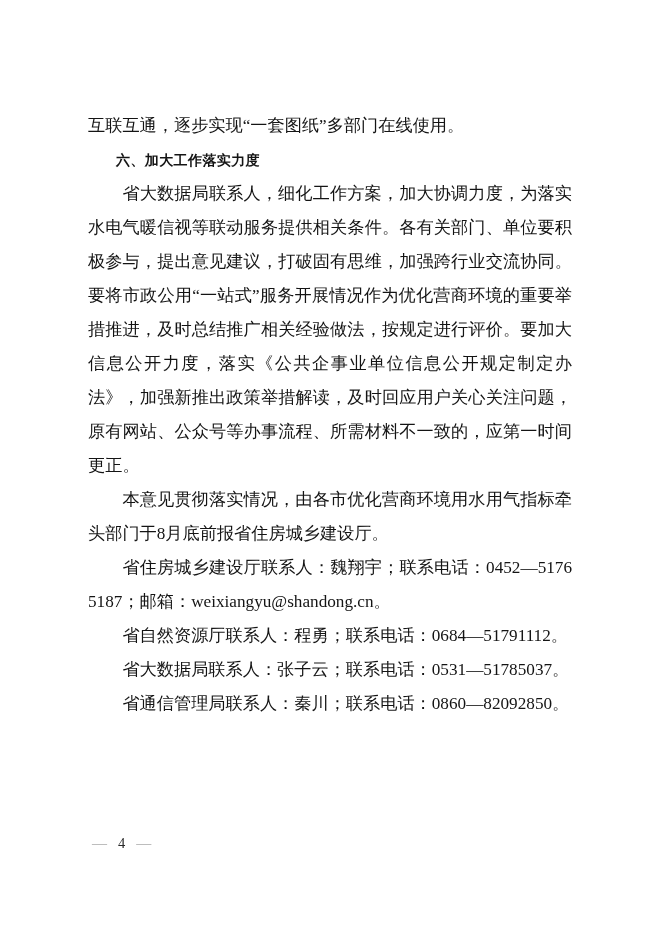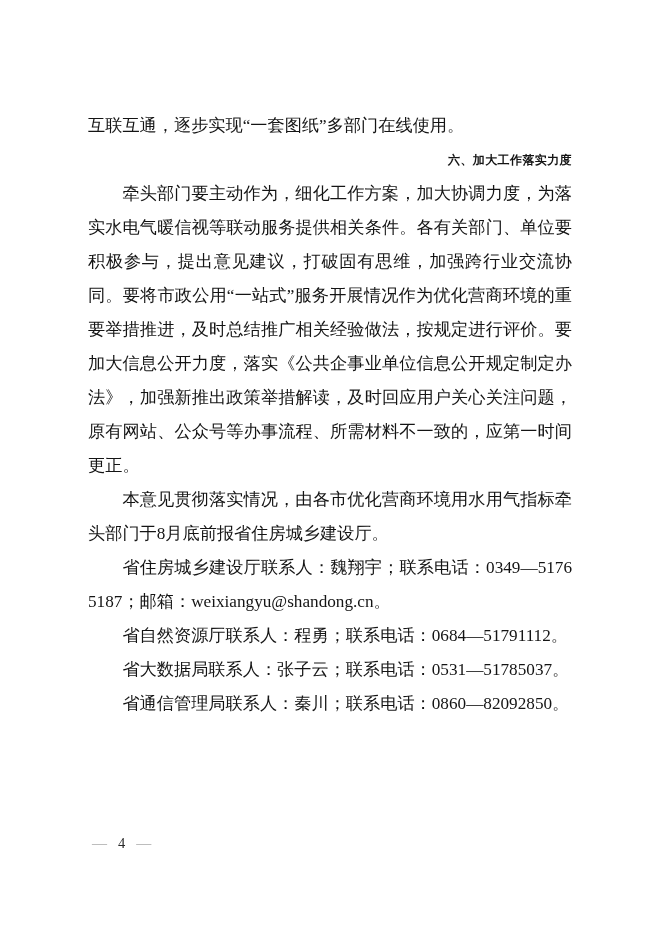--- a/index.html
+++ b/index.html
@@ -29,24 +29,24 @@
     text-align: justify;
     text-justify: inter-character;
     word-break: break-all;
   }
   .content p.indent {
     text-indent: 2em;
   }
   .content p.heading {
     font-family: "Liberation Sans", "DejaVu Sans", sans-serif;
     font-weight: 700;
-    font-size: 12px;
+    font-size: 14px;
     letter-spacing: 0.4px;
     text-indent: 2em;
-    text-align: right;
+    text-align: left;
   }
   .footer {
     position: absolute;
     left: 92px;
     top: 834px;
     font-size: 15px;
     line-height: 18px;
     color: #2a2a2a;
     display: flex;
     align-items: center;
@@ -61,23 +61,23 @@
     font-size: 14.5px;
   }
 </style>
 </head>
 <body>
 
 <div class="page">
   <div class="content">
     <p class="body">互联互通，逐步实现“一套图纸”多部门在线使用。</p>
     <p class="heading">六、加大工作落实力度</p>
-    <p class="body indent">牵头部门要主动作为，细化工作方案，加大协调力度，为落实水电气暖信视等联动服务提供相关条件。各有关部门、单位要积极参与，提出意见建议，打破固有思维，加强跨行业交流协同。要将市政公用“一站式”服务开展情况作为优化营商环境的重要举措推进，及时总结推广相关经验做法，按规定进行评价。要加大信息公开力度，落实《公共企事业单位信息公开规定制定办法》，加强新推出政策举措解读，及时回应用户关心关注问题，原有网站、公众号等办事流程、所需材料不一致的，应第一时间更正。</p>
+    <p class="body indent">省大数据局联系人，细化工作方案，加大协调力度，为落实水电气暖信视等联动服务提供相关条件。各有关部门、单位要积极参与，提出意见建议，打破固有思维，加强跨行业交流协同。要将市政公用“一站式”服务开展情况作为优化营商环境的重要举措推进，及时总结推广相关经验做法，按规定进行评价。要加大信息公开力度，落实《公共企事业单位信息公开规定制定办法》，加强新推出政策举措解读，及时回应用户关心关注问题，原有网站、公众号等办事流程、所需材料不一致的，应第一时间更正。</p>
     <p class="body indent">本意见贯彻落实情况，由各市优化营商环境用水用气指标牵头部门于8月底前报省住房城乡建设厅。</p>
-    <p class="body indent">省住房城乡建设厅联系人：魏翔宇；联系电话：0349—51765187；邮箱：weixiangyu@shandong.cn。</p>
+    <p class="body indent">省住房城乡建设厅联系人：魏翔宇；联系电话：0452—51765187；邮箱：weixiangyu@shandong.cn。</p>
     <p class="body indent">省自然资源厅联系人：程勇；联系电话：0684—51791112。</p>
     <p class="body indent">省大数据局联系人：张子云；联系电话：0531—51785037。</p>
     <p class="body indent">省通信管理局联系人：秦川；联系电话：0860—82092850。</p>
   </div>
 
   <div class="footer">
     <span class="dash">—</span>
     <span class="pagenum">4</span>
     <span class="dash">—</span>
   </div>

